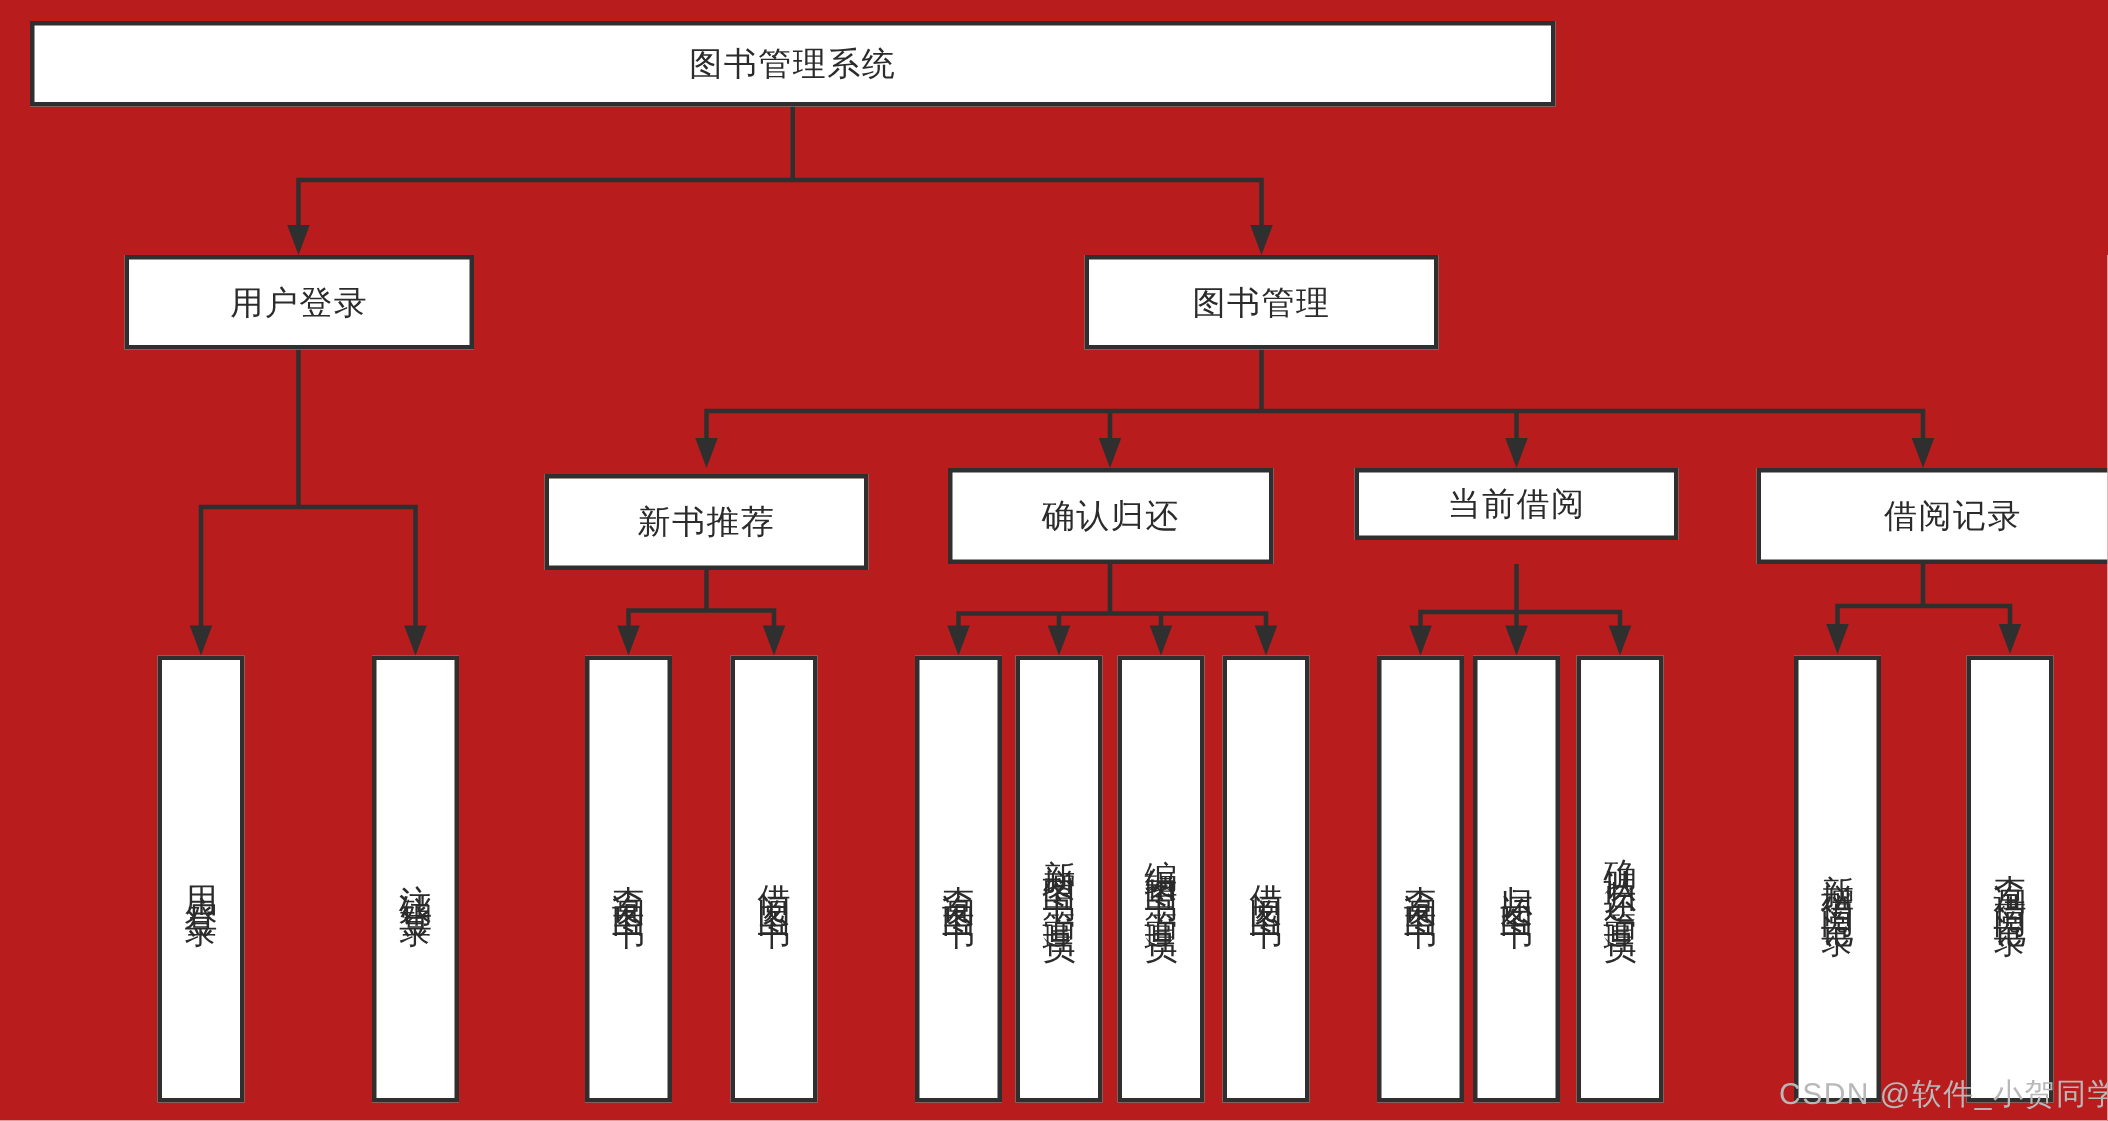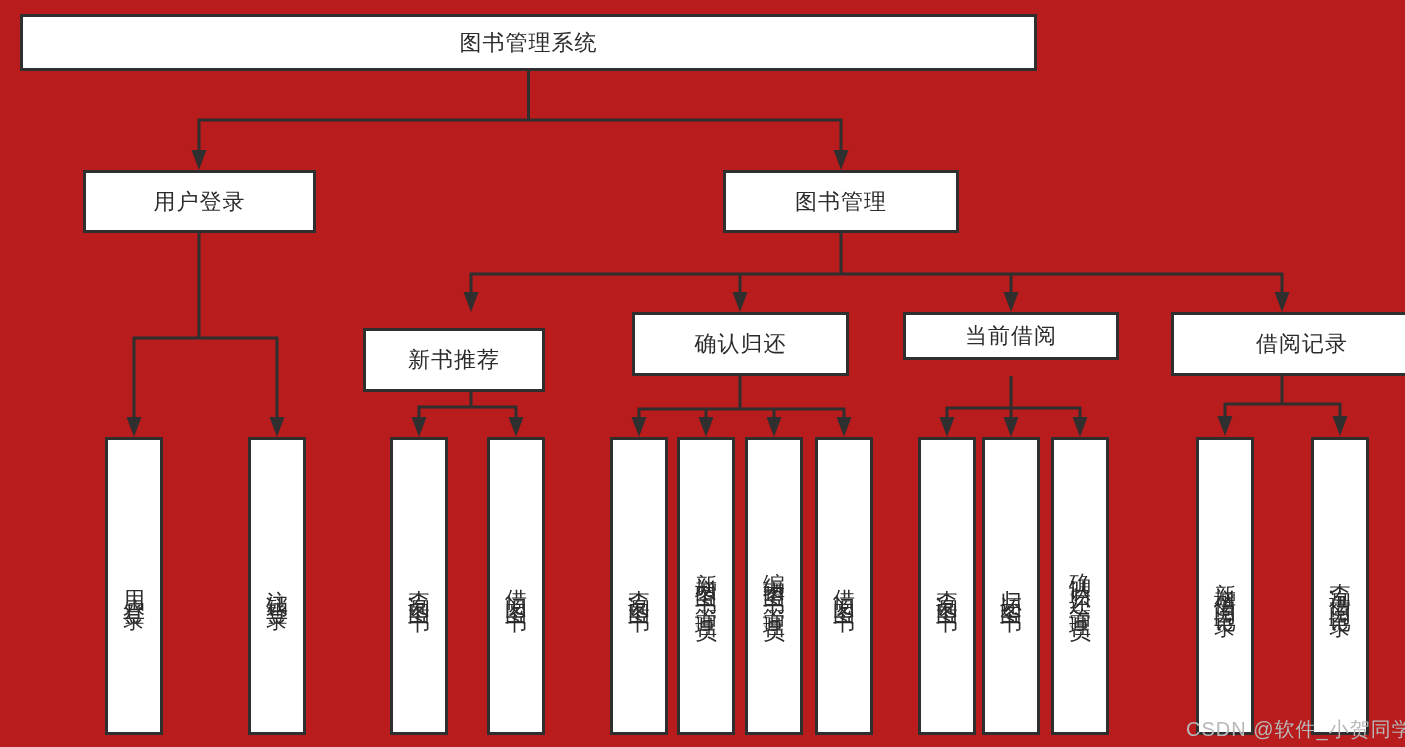--- a/index.html
+++ b/index.html
@@ -98,21 +98,21 @@
     <span>图书管理系统</span>
   </div>
 
   <div class="node h" style="left:83px;top:170px;width:233px;height:63px">
     <span>用户登录</span>
   </div>
   <div class="node h" style="left:723px;top:170px;width:236px;height:63px">
     <span>图书管理</span>
   </div>
 
-  <div class="node h" style="left:363px;top:328px;width:182px;height:64px">
+  <div class="node h" style="left:363px;top:316px;width:216px;height:64px">
     <span>新书推荐</span>
   </div>
   <div class="node h" style="left:632px;top:312px;width:217px;height:64px">
     <span>确认归还</span>
   </div>
   <div class="node h" style="left:903px;top:312px;width:216px;height:48px">
     <span>当前借阅</span>
   </div>
   <div class="node h" style="left:1171px;top:312px;width:262px;height:64px">
     <span>借阅记录</span>

